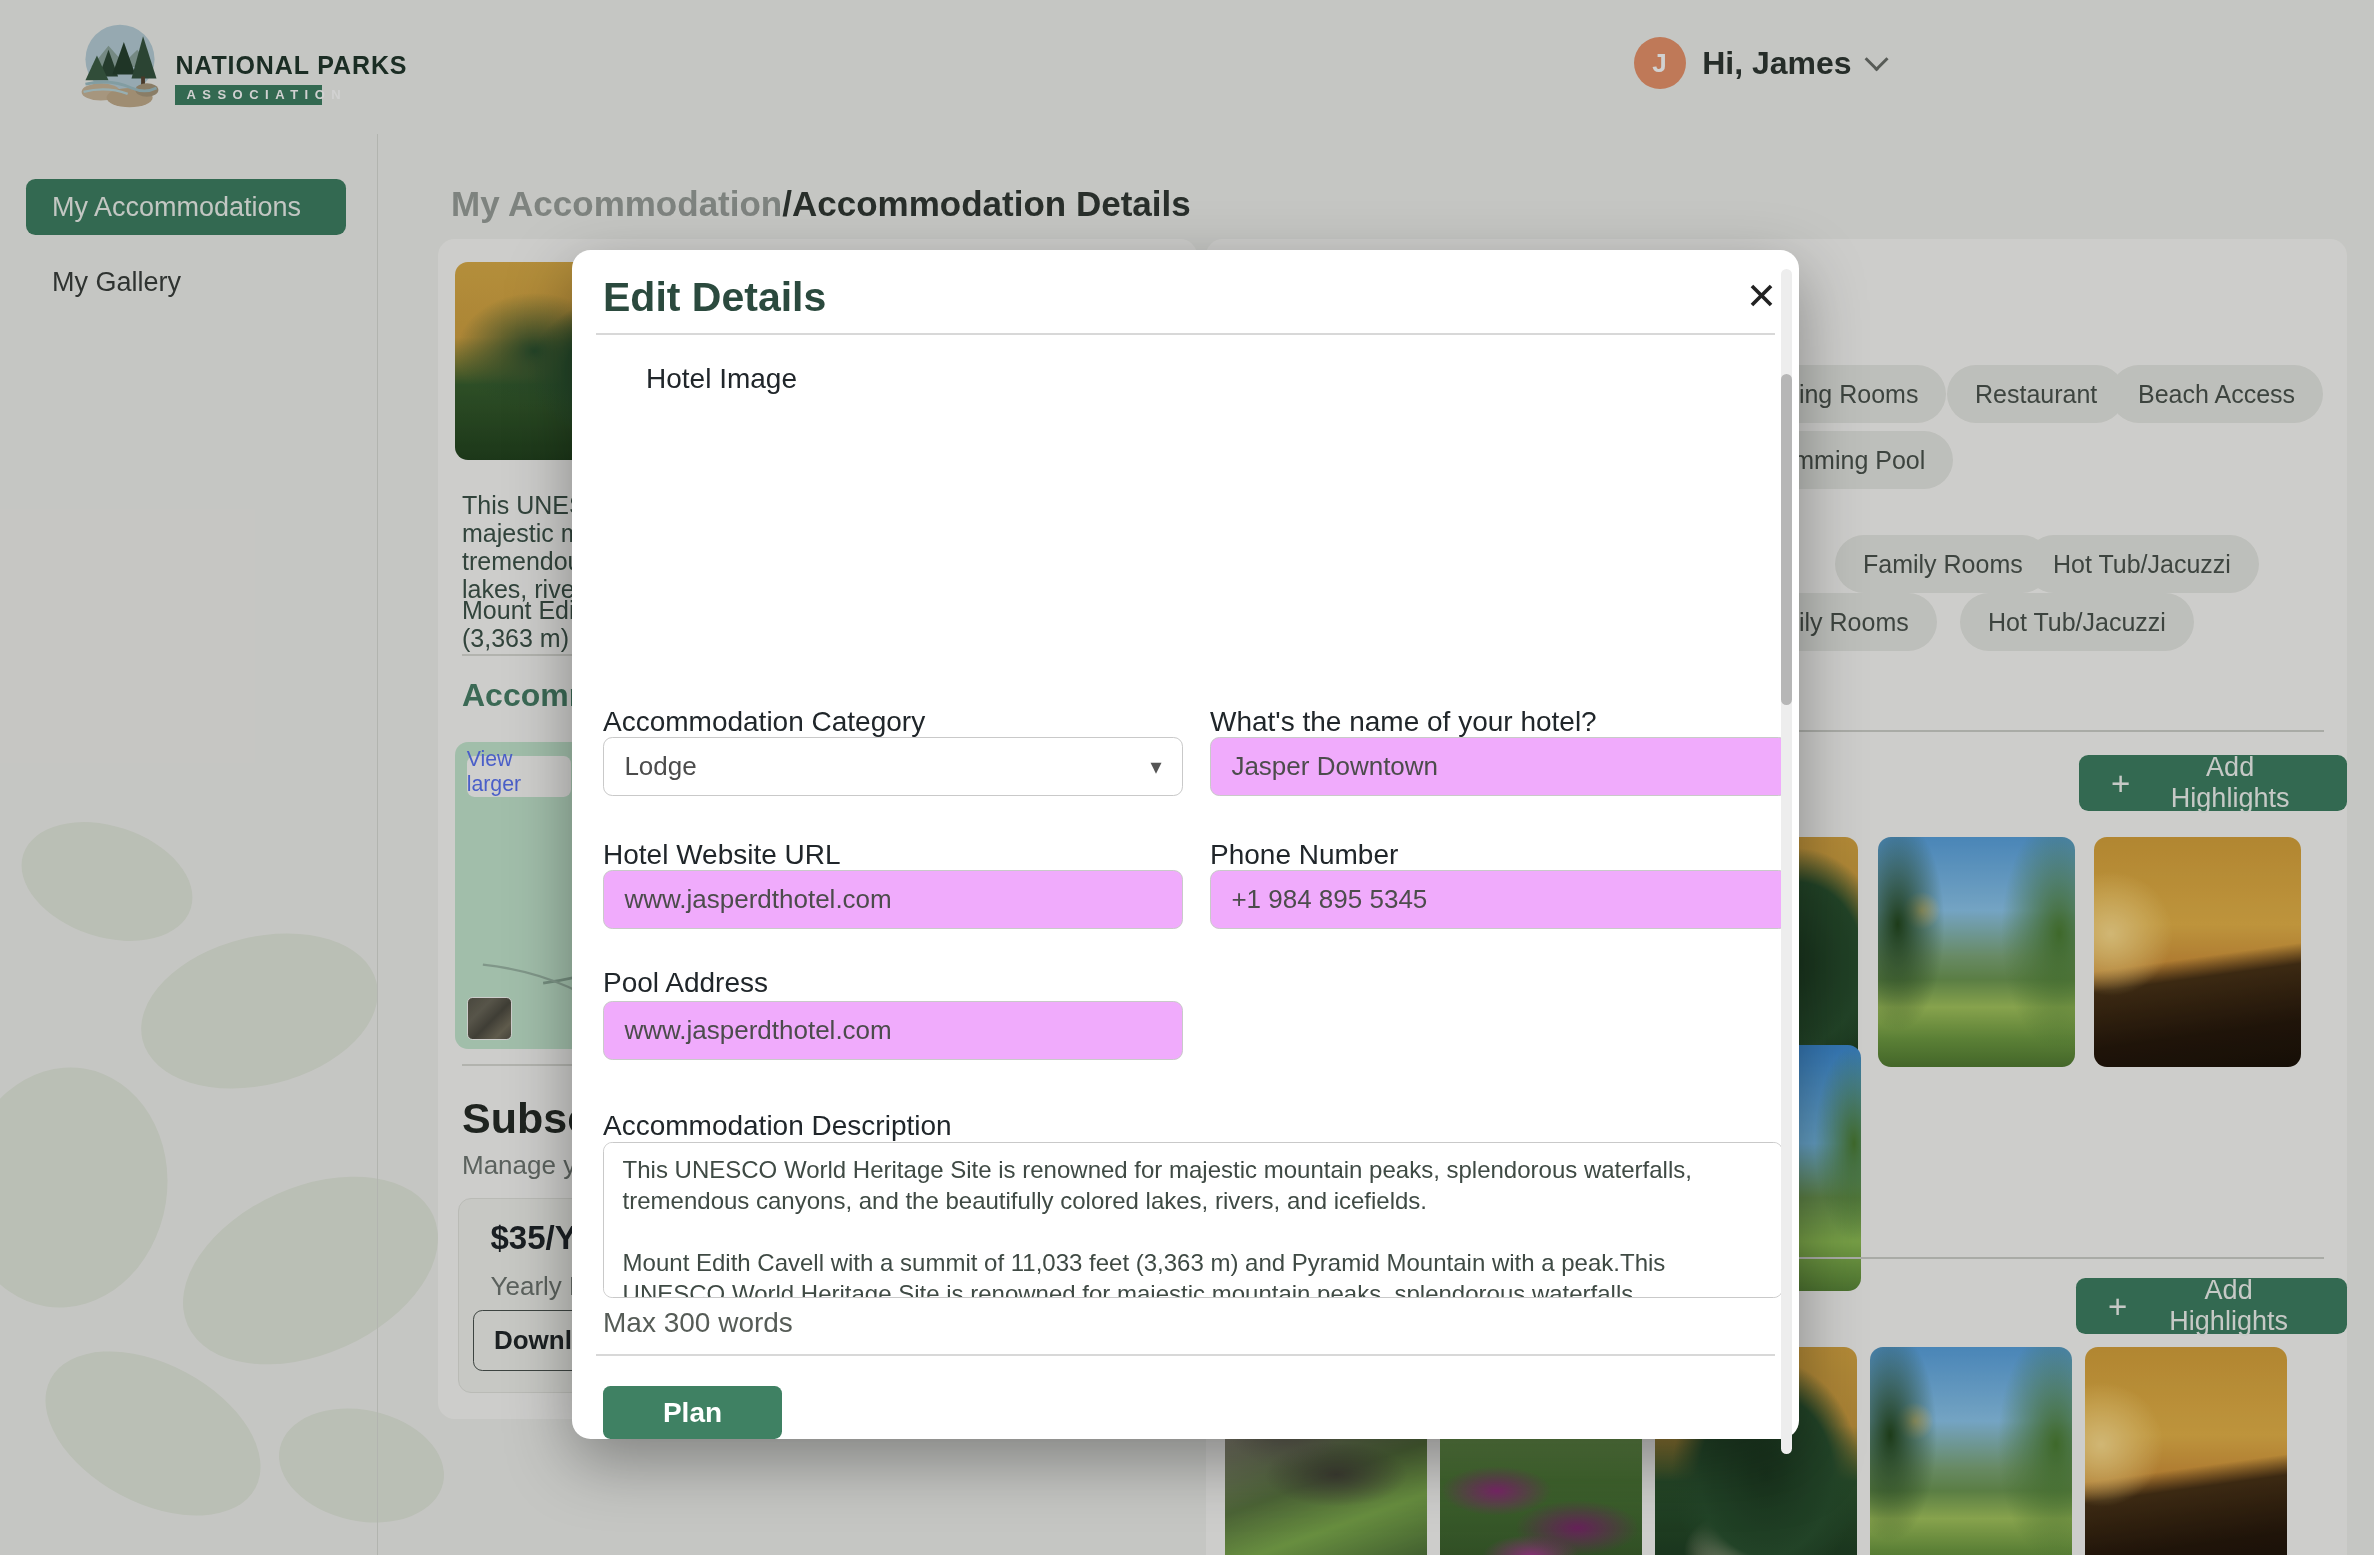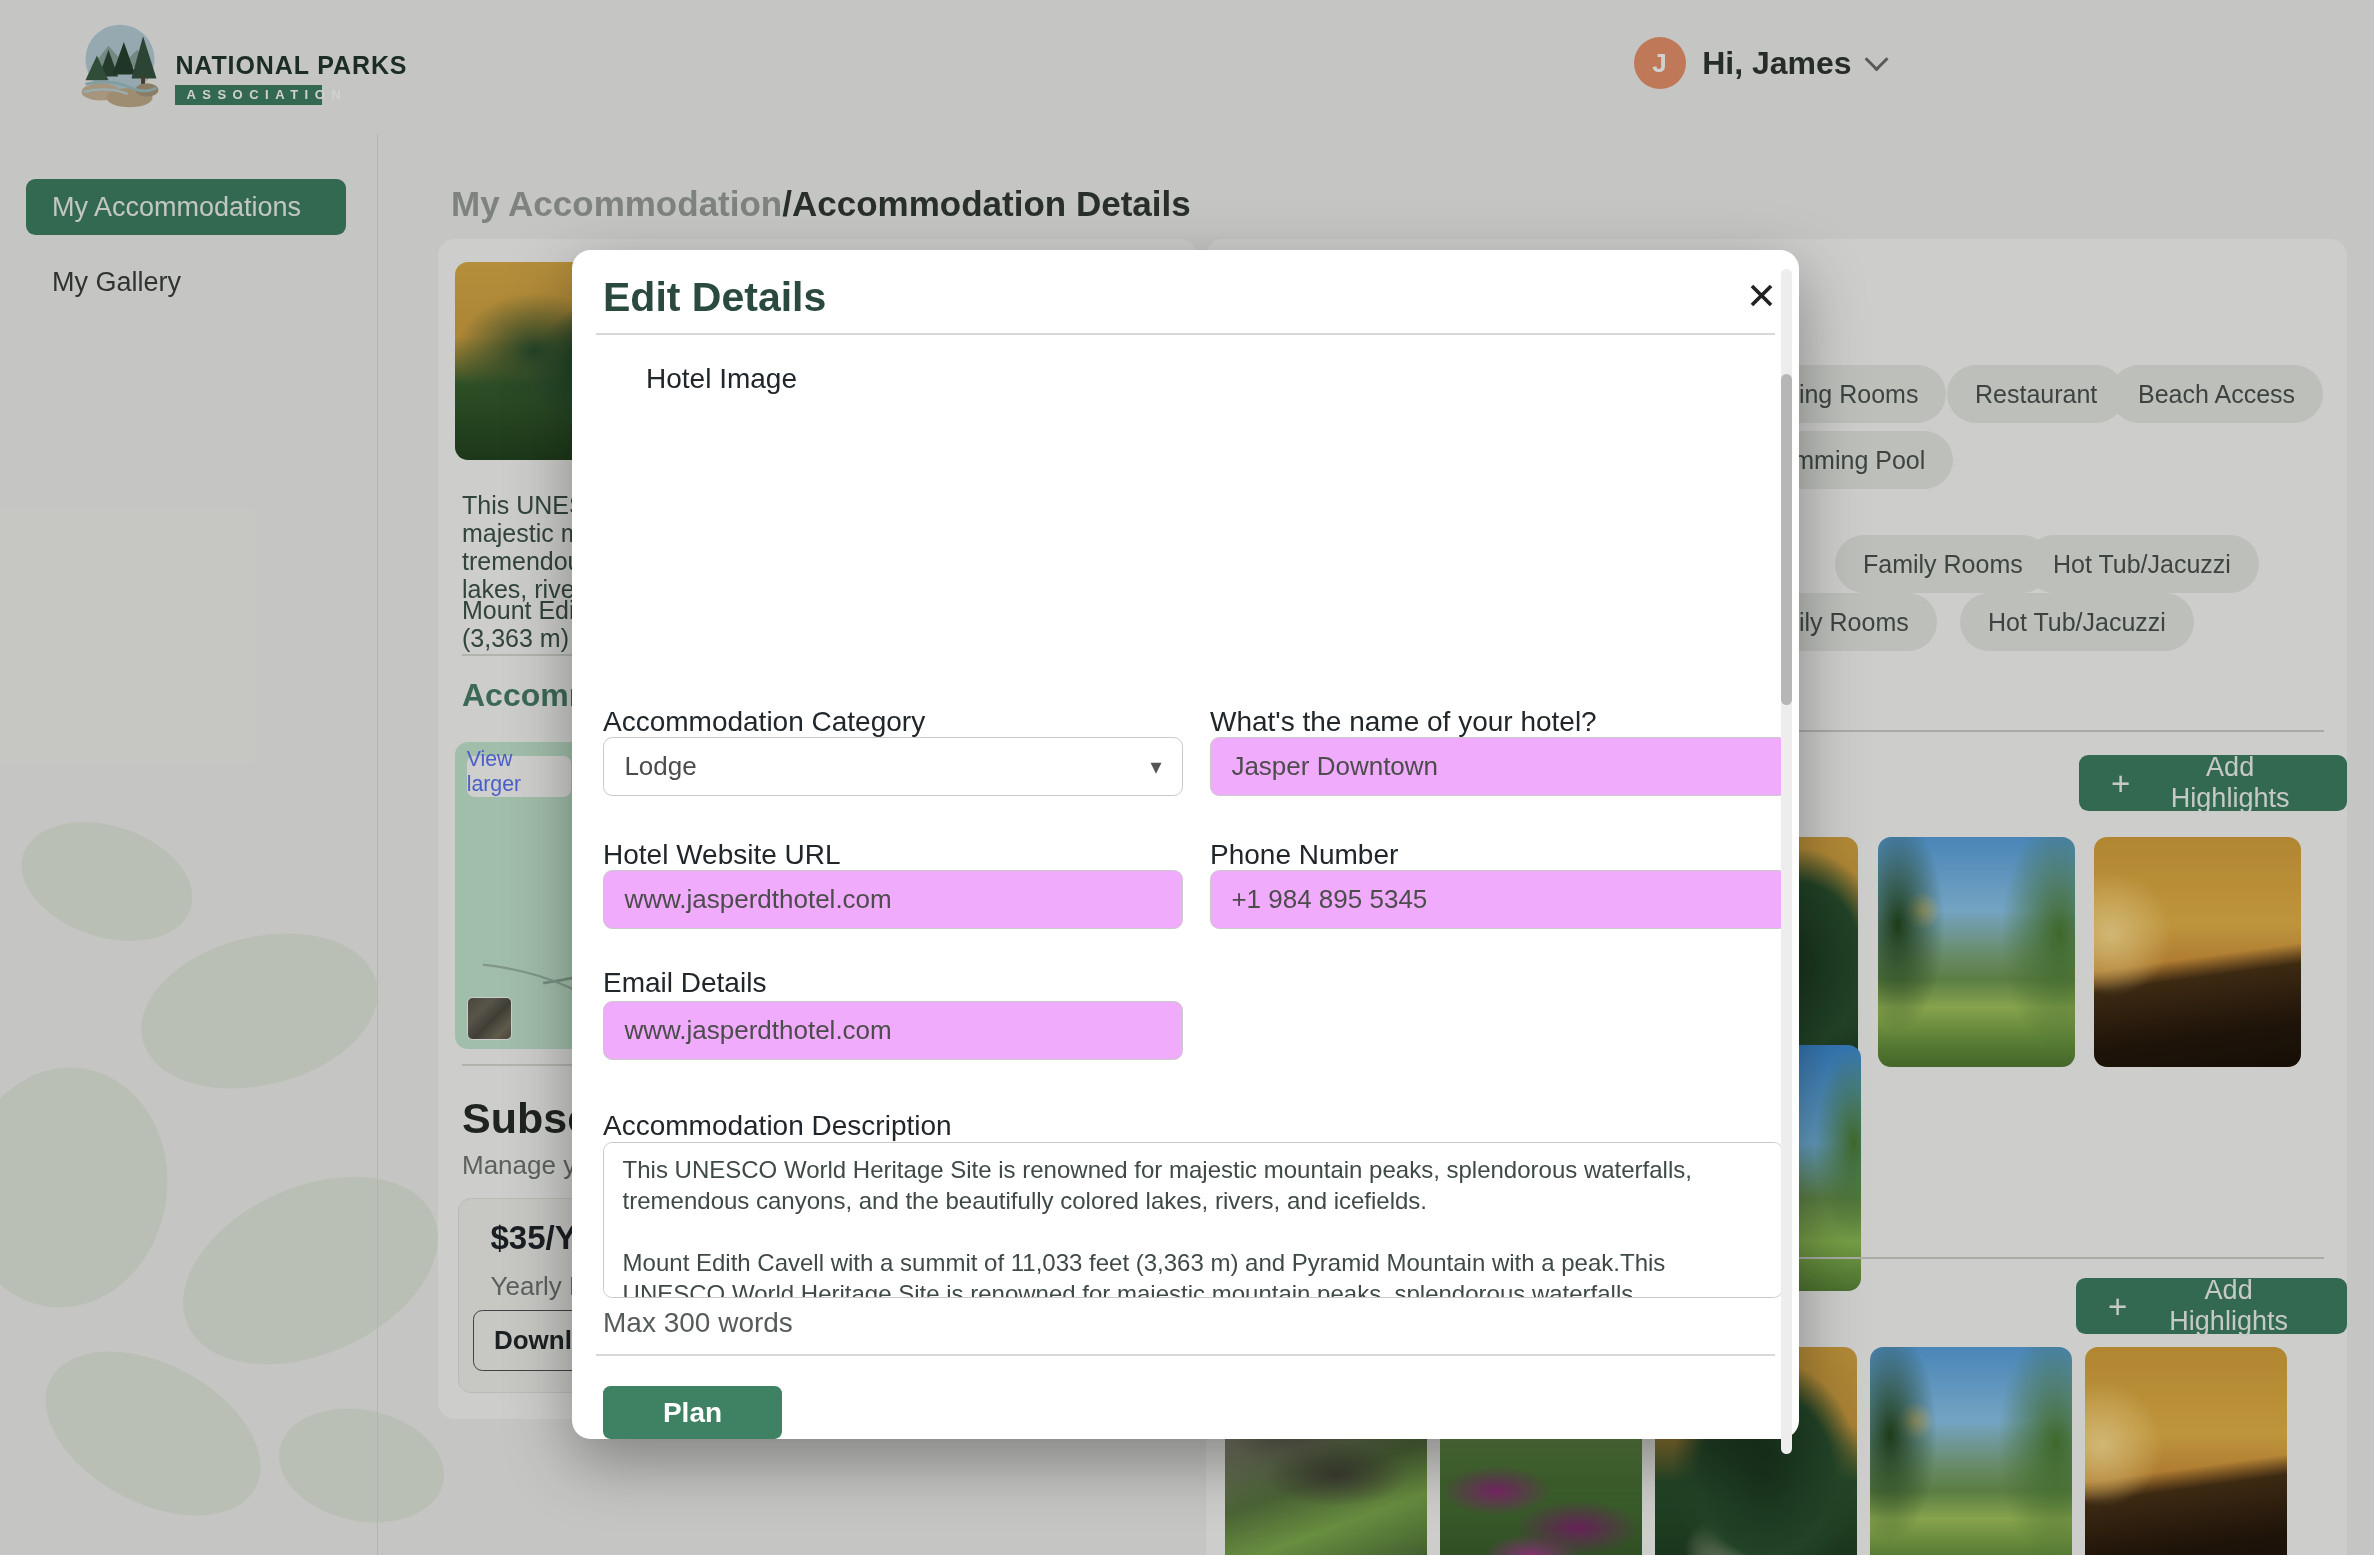--- a/index.html
+++ b/index.html
@@ -282,21 +282,21 @@
 
     <div class="m-label" style="left:638px;top:456px;">What's the name of your hotel?</div>
     <input class="m-input" style="left: 638px; top: 487px; width: 578px;" value="Jasper Downtown">
 
     <div class="m-label" style="left:31px;top:589px;">Hotel Website URL</div>
     <input class="m-input" style="left: 31px; top: 620px; width: 580px;" value="www.jasperdthotel.com">
 
     <div class="m-label" style="left:638px;top:589px;">Phone Number</div>
     <input class="m-input" style="left: 638px; top: 620px; width: 578px;" value="+1 984 895 5345">
 
-    <div class="m-label" style="left:31px;top:717px;">Email Details</div>
+    <div class="m-label" style="left:31px;top:717px;">Pool Address</div>
     <input class="m-input" style="left: 31px; top: 751px; width: 580px;" value="www.jasperdthotel.com">
 
     <div class="m-label" style="left:31px;top:860px;">Accommodation Description</div>
     <textarea class="m-textarea" style="">This UNESCO World Heritage Site is renowned for majestic mountain peaks, splendorous waterfalls, tremendous canyons, and the beautifully colored lakes, rivers, and icefields.
 
 Mount Edith Cavell with a summit of 11,033 feet (3,363 m) and Pyramid Mountain with a peak.This UNESCO World Heritage Site is renowned for majestic mountain peaks, splendorous waterfalls, tremendous canyons, and the beautifully colored lakes, rivers, and icefields. Mount Edith Cavell with a summit of 11,033 feet (3,363 m) and Pyramid Mountain with a peak.</textarea>
     <div class="m-hint">Max 300 words</div>
 
     <div class="m-hr" style="top:1104px;"></div>
     <button class="save-btn">Plan</button>

